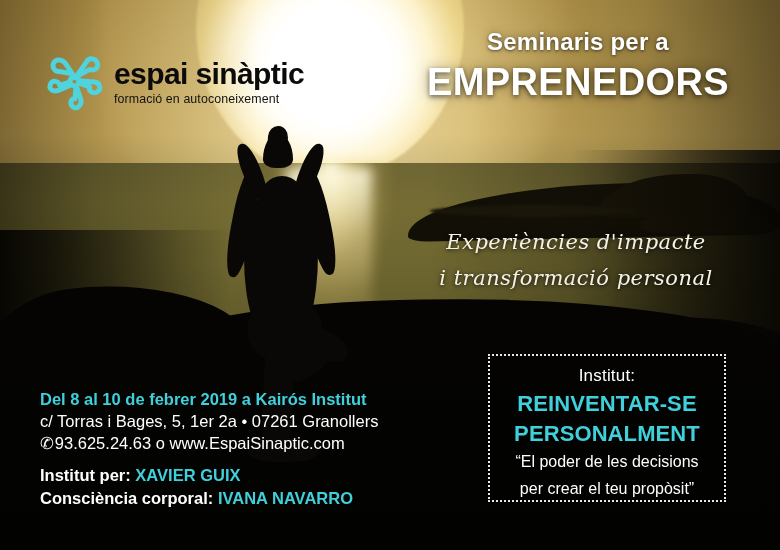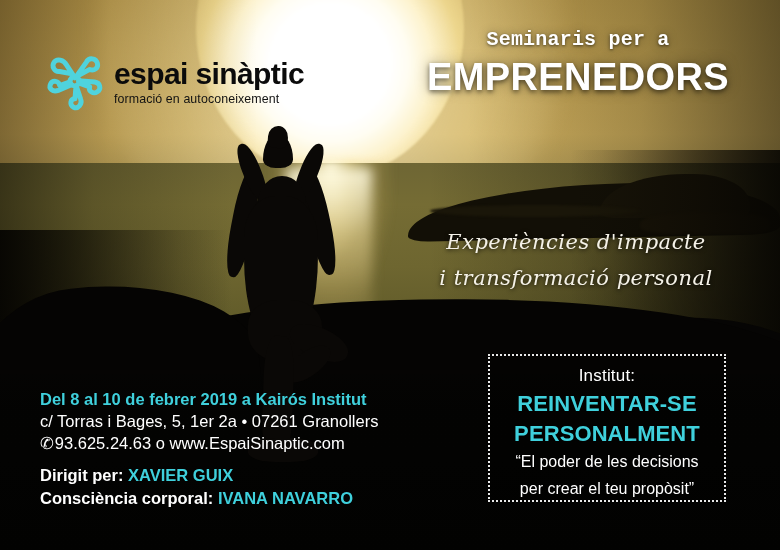--- a/index.html
+++ b/index.html
@@ -319,24 +319,23 @@
     font-size: 12.4px; color: #121212; letter-spacing: 0.1px;
     margin-top: 4px; line-height: 1;
   }
 
   
   .headline {
     position: absolute; right: 42px; top: 28px;
     text-align: center; width: 320px;
   }
   .headline .kicker {
-    font-size: 20px; font-weight: bold; color: #ffffff;
+    font-size: 24px; font-weight: bold; color: #ffffff;
     letter-spacing: 0.2px;
     text-shadow: 0 1px 3px rgba(0,0,0,0.55), 0 0 10px rgba(0,0,0,0.35);
-    font-family: Liberation Mono, monospace;
   }
   .headline .big {
     font-size: 38px; font-weight: bold; color: #ffffff;
     letter-spacing: 0.4px; line-height: 1.18; margin-top: 4px;
     text-shadow: 0 2px 5px rgba(0,0,0,0.55), 0 0 14px rgba(0,0,0,0.35);
   }
 
   
   .script {
     position: absolute; right: 54px; top: 224px;
@@ -464,21 +463,21 @@
     <div>i transformació personal</div>
   </div>
 
   <div class="contact">
     <div class="c-line accent">Del 8 al 10 de febrer 2019 a Kairós Institut</div>
     <div class="c-line">c/ Torras i Bages, 5, 1er 2a • 07261 Granollers</div>
     <div class="c-line"><span class="phone-ico">✆</span><span>93.625.24.63 o www.EspaiSinaptic.com</span></div>
   </div>
 
   <div class="credits">
-    <div class="cr-line"><span>Dirigit per:</span> <span class="name">XAVIER GUIX</span></div>
+    <div class="cr-line"><span>Institut per:</span> <span class="name">XAVIER GUIX</span></div>
     <div class="cr-line"><span>Consciència corporal:</span> <span class="name">IVANA NAVARRO</span></div>
   </div>
 
   <div class="seminar">
     <div class="s-label">Institut:</div>
     <div class="s-title">REINVENTAR-SE</div>
     <div class="s-title">PERSONALMENT</div>
     <div class="s-quote">“El poder de les decisions</div>
     <div class="s-quote">per crear el teu propòsit”</div>
   </div>

